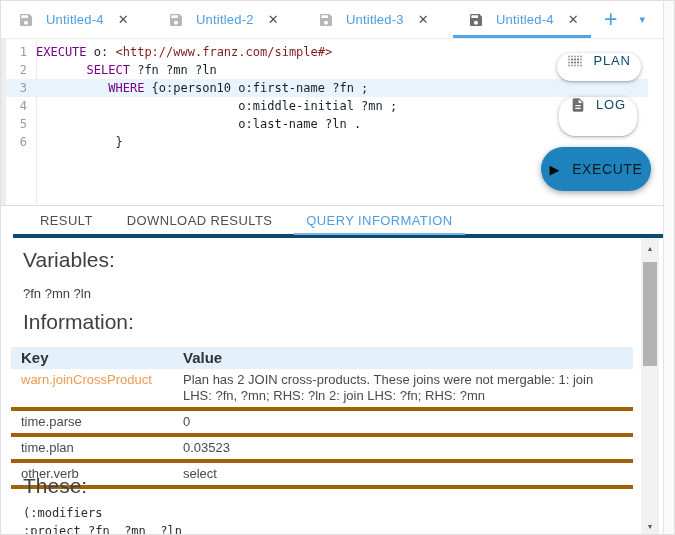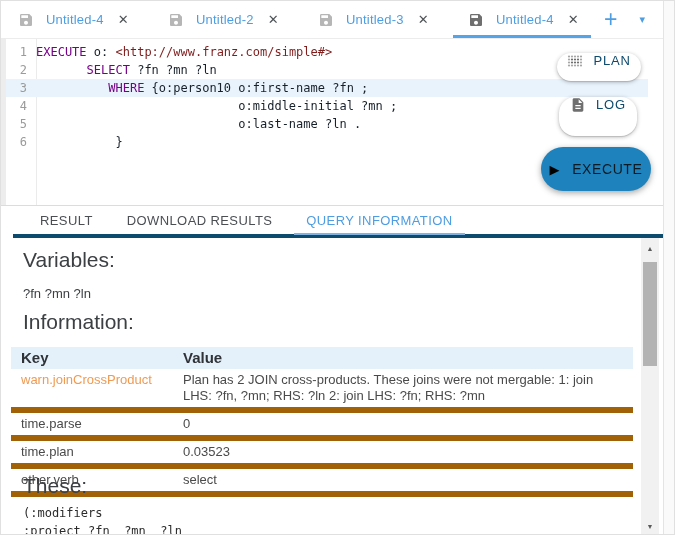--- a/index.html
+++ b/index.html
@@ -98,21 +98,21 @@
   .h-variables { top:10px; }
   .vars-value { position:absolute; left:22px; top:48px; font-size:13px; color:#3c4043; }
   .h-information { top:72px; }
   .info-table { position:absolute; left:10px; top:109px; width:622px; border-collapse:collapse; table-layout:fixed; }
   .info-table th {
     background:#e4f0fa; font-size:15px; color:#2f3337; font-weight:700;
     text-align:left; padding:3px 0 3px 10px; line-height:16px;
   }
   .info-table td {
     font-size:13px; color:#4a4a4a; padding:3px 10px 3px 10px; line-height:16px;
-    border-bottom:6px solid #a16207; vertical-align:top;
+    border-bottom:4px solid #a16207; vertical-align:top;
   }
   .col-key { width:162px; }
   td.warn { color:#f09a52; }
   .h-plan { top:236px; }
   .plan-lines {
     position:absolute; left:22px; top:266px;
     font-family:"DejaVu Sans Mono", monospace; font-size:12px; line-height:18px;
     color:#2c2c2c; white-space:pre;
   }
 

